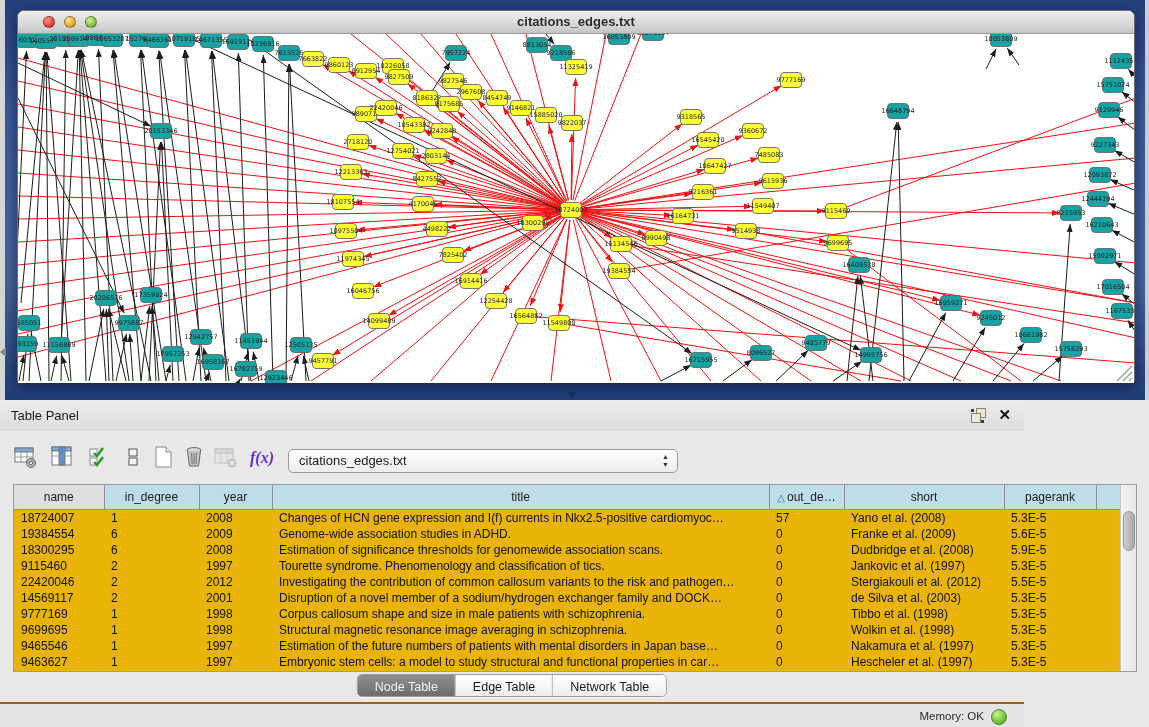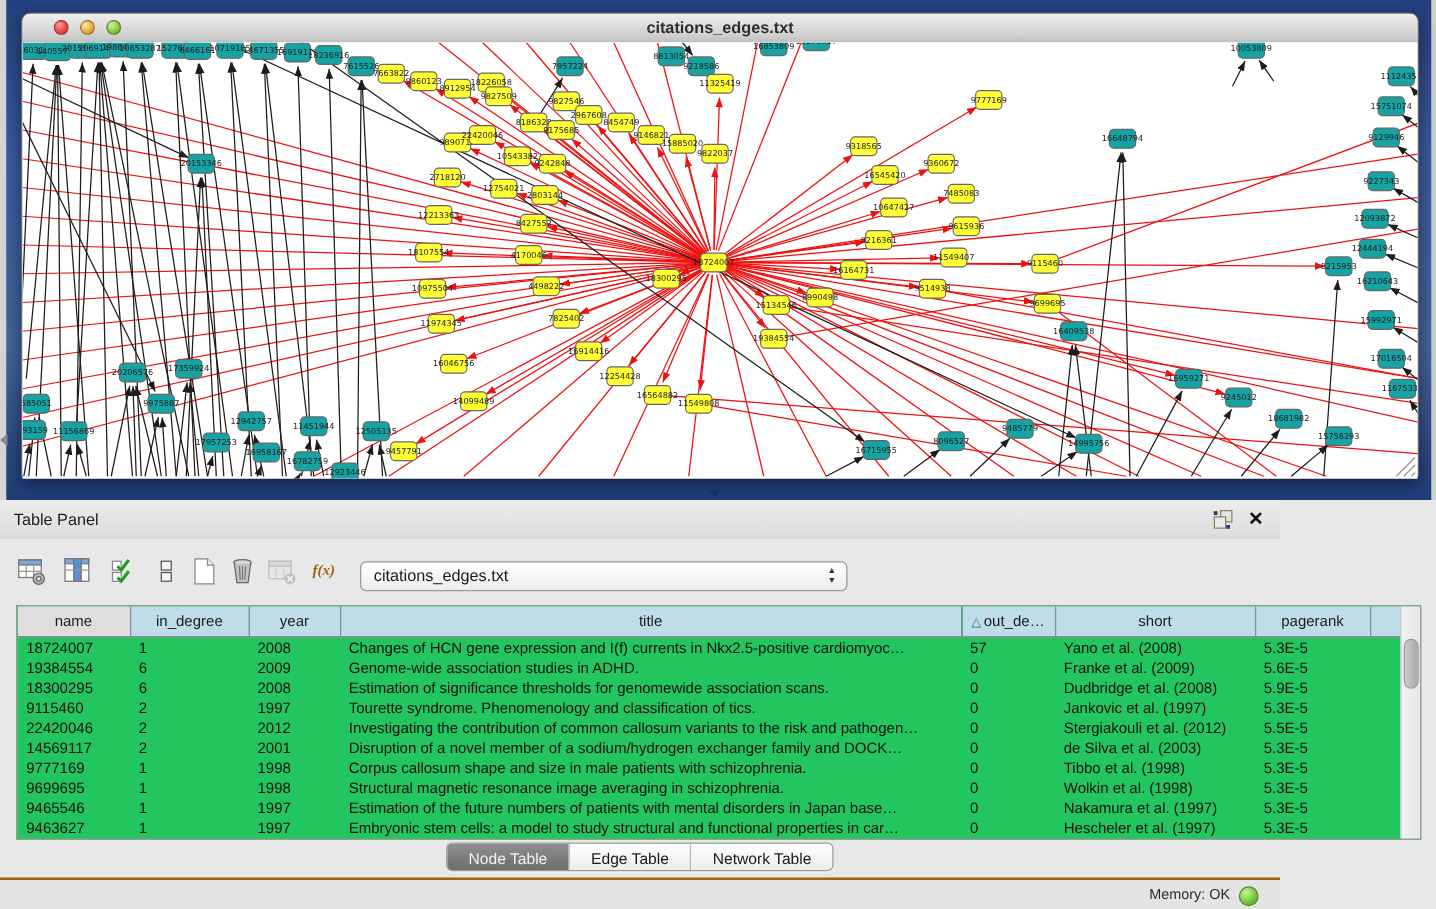--- a/index.html
+++ b/index.html
@@ -45,21 +45,21 @@
   .close-icon{position:absolute;right:13px;top:6px;font-size:15px;font-weight:700;color:#111;cursor:pointer;}
 
   .toolbar{position:absolute;left:0;top:31px;width:100%;height:52px;background:#e8e8e8;}
   .tb-icon{position:absolute;top:14px;width:24px;height:24px;cursor:pointer;}
   .combo{position:absolute;left:288px;top:18px;width:390px;height:24px;border:1px solid #9a9a9a;
     border-radius:5px;background:linear-gradient(180deg,#ffffff,#ededed);box-sizing:border-box;
     font-size:13px;color:#1a1a1a;line-height:22px;padding-left:10px;cursor:pointer;}
   .combo .arrows{position:absolute;right:8px;top:3px;font-size:7px;line-height:8px;color:#333;text-align:center;}
 
   .table-wrap{position:absolute;left:13px;top:84px;width:1124px;height:188px;
-    border:1px solid #9b9b9b;background:#22c55e;box-sizing:border-box;overflow:hidden;}
+    border:1px solid #9b9b9b;background:#eab308;box-sizing:border-box;overflow:hidden;}
   table.datatable{border-collapse:collapse;table-layout:fixed;width:1108px;font-size:12px;}
   table.datatable th{height:22px;background:#bfdde9;border-right:1px solid #87909a;border-bottom:1px solid #87909a;
     font-weight:400;color:#1c1c1c;text-align:center;overflow:hidden;white-space:nowrap;}
   table.datatable th.first{background:#dedede;}
   table.datatable td{height:16px;line-height:16px;color:#111;white-space:nowrap;overflow:hidden;
     padding:0 4px 0 7px;}
   .sort-tri{color:#2e6f96;font-size:10px;margin-right:2px;}
   .vscroll{position:absolute;right:0;top:0;width:15px;height:100%;
     background:linear-gradient(90deg,#f2f2f2,#e7e7e7);border-left:1px solid #c9c9c9;cursor:pointer;}
   .vscroll .thumb{position:absolute;left:2px;top:26px;width:10px;height:38px;border-radius:6px;
@@ -803,21 +803,21 @@
     <span class="tb-icon" style="left:214px;opacity:.5">
       <svg width="24" height="24">
           <rect x="1" y="4" width="18" height="14" fill="#e4e4e4" stroke="#999"></rect>
           <rect x="1" y="4" width="18" height="4" fill="#c9c9c9" stroke="#999"></rect>
           <line x1="7" y1="8" x2="7" y2="18" stroke="#b5b5b5"></line>
           <line x1="13" y1="8" x2="13" y2="18" stroke="#b5b5b5"></line>
           <circle cx="18" cy="18" r="4.5" fill="#9b9b9b"></circle>
           <path d="M16 16 l4 4 M20 16 l-4 4" stroke="#fff" stroke-width="1.4"></path>
         </svg>
     </span>
-    <span class="tb-icon" style="left:250px;width:30px;font-size:12px;color:#a16207;top:18px">
+    <span class="tb-icon" style="left:250px;width:30px;font-size:16px;color:#6d28d9;top:18px">
       <span style="font-family:'Liberation Serif',serif;font-style:italic;font-weight:700">f(x)</span>
     </span>
     <div class="combo">
       <span>citations_edges.txt</span>
       <span class="arrows">▲<br>▼</span>
     </div>
   </div>
 
   <div class="table-wrap">
     <table class="datatable">

